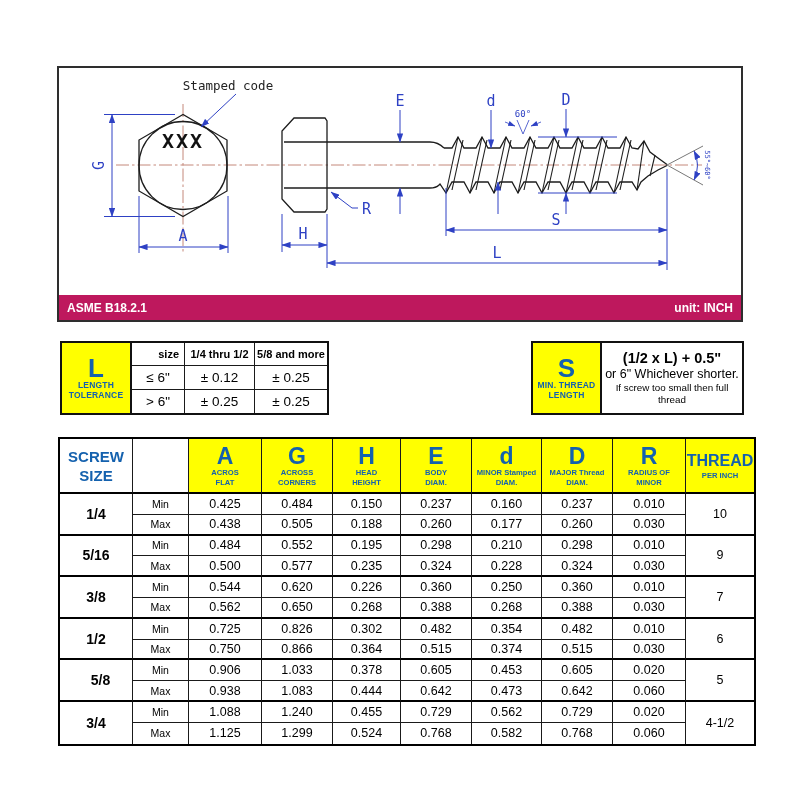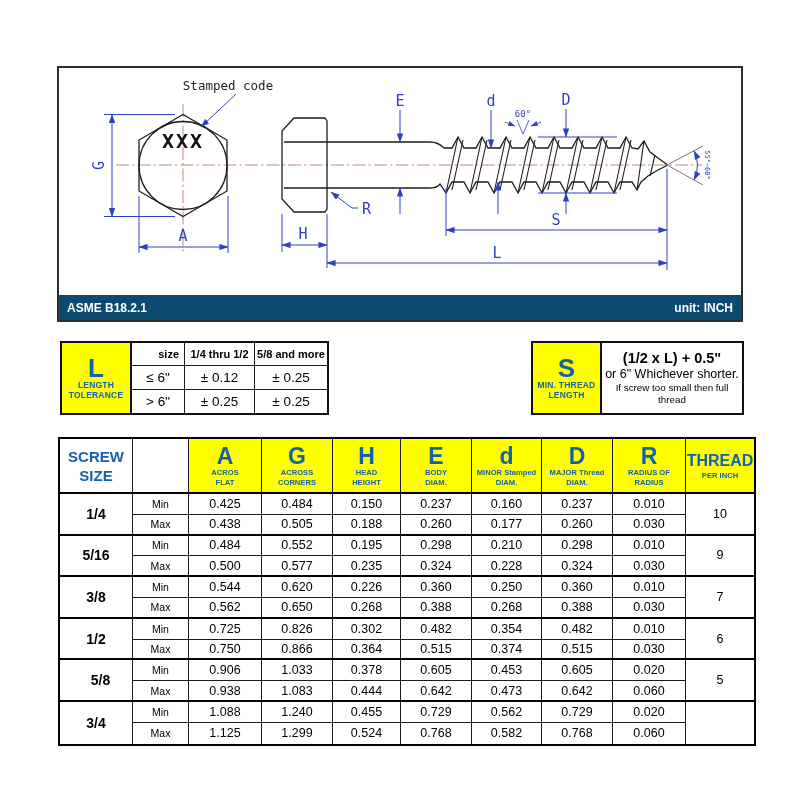--- a/index.html
+++ b/index.html
@@ -3,21 +3,21 @@
 <meta charset="utf-8">
 <style>
   html,body{margin:0;padding:0;background:#fff;}
   #canvas{position:relative;width:800px;height:800px;background:#fff;
           font-family:"Liberation Sans",sans-serif;overflow:hidden;}
 
   
   .draw-box{position:absolute;left:57px;top:66px;width:686px;height:256px;
             border:2px solid #2e2e2e;box-sizing:border-box;background:#fff;}
   .draw-box svg{position:absolute;left:0;top:0;}
-  .std-bar{position:absolute;left:0;bottom:0;width:100%;height:25px;background:#0c4a6e;
+  .std-bar{position:absolute;left:0;bottom:0;width:100%;height:25px;background:#be185d;
            color:#fff;display:flex;align-items:center;justify-content:space-between;
            padding:0 8px;box-sizing:border-box;font-size:12px;font-weight:bold;gap:26px;}
 
   
   .cell{box-sizing:border-box;background:#fff;display:flex;align-items:center;
         justify-content:center;border-right:1.4px solid #1a1a1a;border-bottom:1.2px solid #1a1a1a;
         text-align:center;color:#000;}
   .yellow{background:#ffff00;}
   .rnone{border-right:none!important;}
   .bnone{border-bottom:none!important;}
@@ -257,21 +257,21 @@
         <span class="hdesc">DIAM.</span>
       </div>
       <div class="cell col yellow bthick" style="grid-area: 1 / 8;">
         <span class="hletter">D</span>
         <span class="hdesc">MAJOR Thread</span>
         <span class="hdesc">DIAM.</span>
       </div>
       <div class="cell col yellow bthick" style="grid-area: 1 / 9;">
         <span class="hletter">R</span>
         <span class="hdesc">RADIUS OF</span>
-        <span class="hdesc">RADIUS</span>
+        <span class="hdesc">MINOR</span>
       </div>
       <div class="cell size-cell bthick" style="grid-area: 2 / 1 / span 2;">1/4</div>
       <div class="cell mm-cell" style="grid-area: 2 / 2;">Min</div>
       <div class="cell mm-cell bthick" style="grid-area: 3 / 2;">Max</div>
       <div class="cell val-cell" style="grid-area: 2 / 3;">0.425</div>
       <div class="cell val-cell" style="grid-area: 2 / 4;">0.484</div>
       <div class="cell val-cell" style="grid-area: 2 / 5;">0.150</div>
       <div class="cell val-cell" style="grid-area: 2 / 6;">0.237</div>
       <div class="cell val-cell" style="grid-area: 2 / 7;">0.160</div>
       <div class="cell val-cell" style="grid-area: 2 / 8;">0.237</div>
@@ -366,15 +366,16 @@
       <div class="cell val-cell" style="grid-area: 12 / 7;">0.562</div>
       <div class="cell val-cell" style="grid-area: 12 / 8;">0.729</div>
       <div class="cell val-cell" style="grid-area: 12 / 9;">0.020</div>
       <div class="cell val-cell bnone" style="grid-area: 13 / 3;">1.125</div>
       <div class="cell val-cell bnone" style="grid-area: 13 / 4;">1.299</div>
       <div class="cell val-cell bnone" style="grid-area: 13 / 5;">0.524</div>
       <div class="cell val-cell bnone" style="grid-area: 13 / 6;">0.768</div>
       <div class="cell val-cell bnone" style="grid-area: 13 / 7;">0.582</div>
       <div class="cell val-cell bnone" style="grid-area: 13 / 8;">0.768</div>
       <div class="cell val-cell bnone" style="grid-area: 13 / 9;">0.060</div>
+      <div class="cell tpi-cell rnone bnone" style="grid-area: 12 / 10 / span 2;">4-1/2</div>
     </div>
 
 </div>
 
 </body></html>

